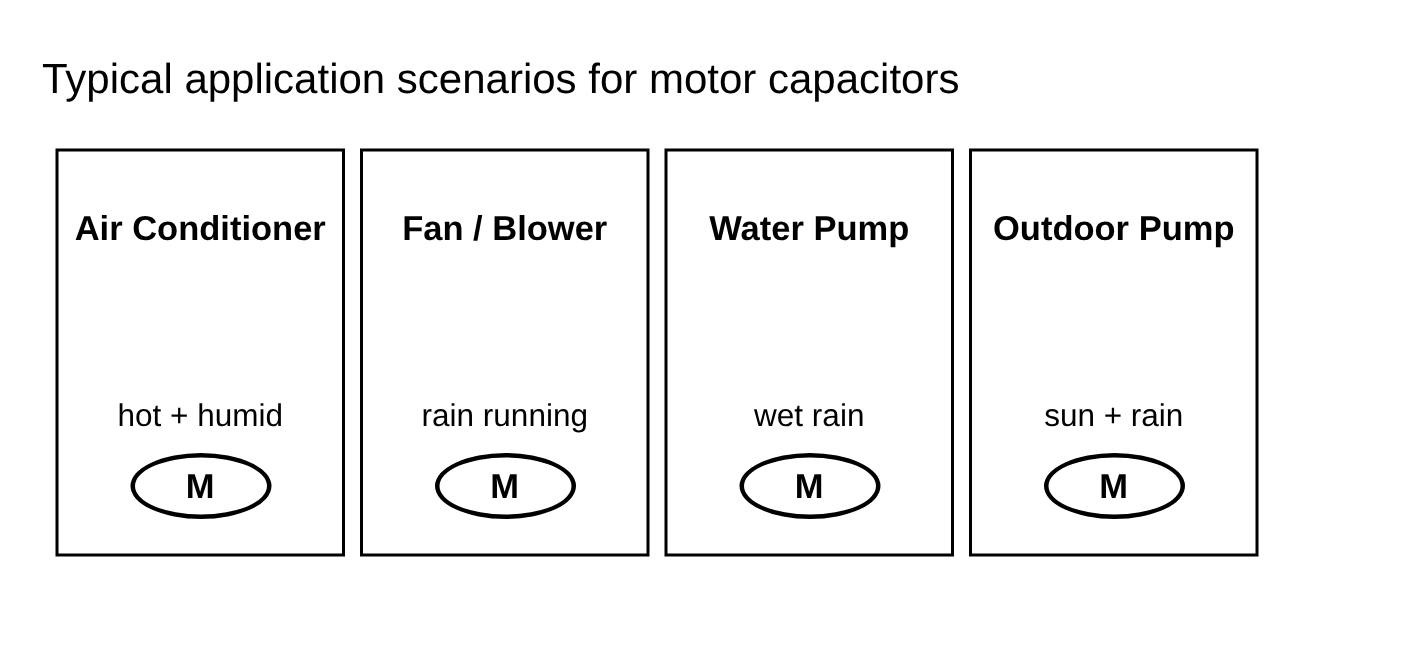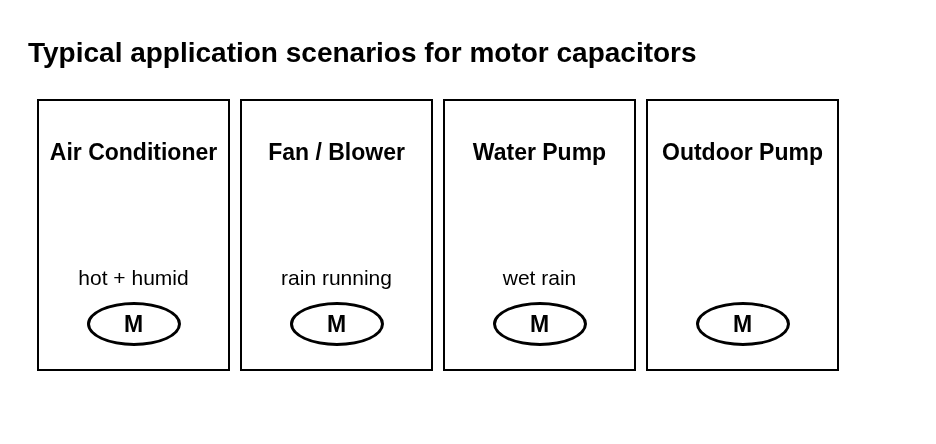--- a/index.html
+++ b/index.html
@@ -13,21 +13,21 @@
     position: relative;
     font-family: "Liberation Sans", sans-serif;
     color: #000000;
     overflow: hidden;
   }
   .page-title {
     position: absolute;
     left: 28px;
     top: 18px;
     font-size: 28px;
-    font-weight: bold;
+    font-weight: normal;
     letter-spacing: 0px;
     white-space: nowrap;
   }
   .cards {
     position: absolute;
     left: 37px;
     top: 99px;
     display: flex;
     gap: 10px;
   }
@@ -108,18 +108,19 @@
   <div class="card">
     <div class="card-title">Water Pump</div>
     <div class="card-condition">wet rain</div>
     <div class="motor-symbol">
       <span class="motor-label">M</span>
     </div>
   </div>
 
   <div class="card">
     <div class="card-title">Outdoor Pump</div>
+    <div class="card-condition">sun + rain</div>
     <div class="motor-symbol">
       <span class="motor-label">M</span>
     </div>
   </div>
 
 </div>
 
 </body></html>

